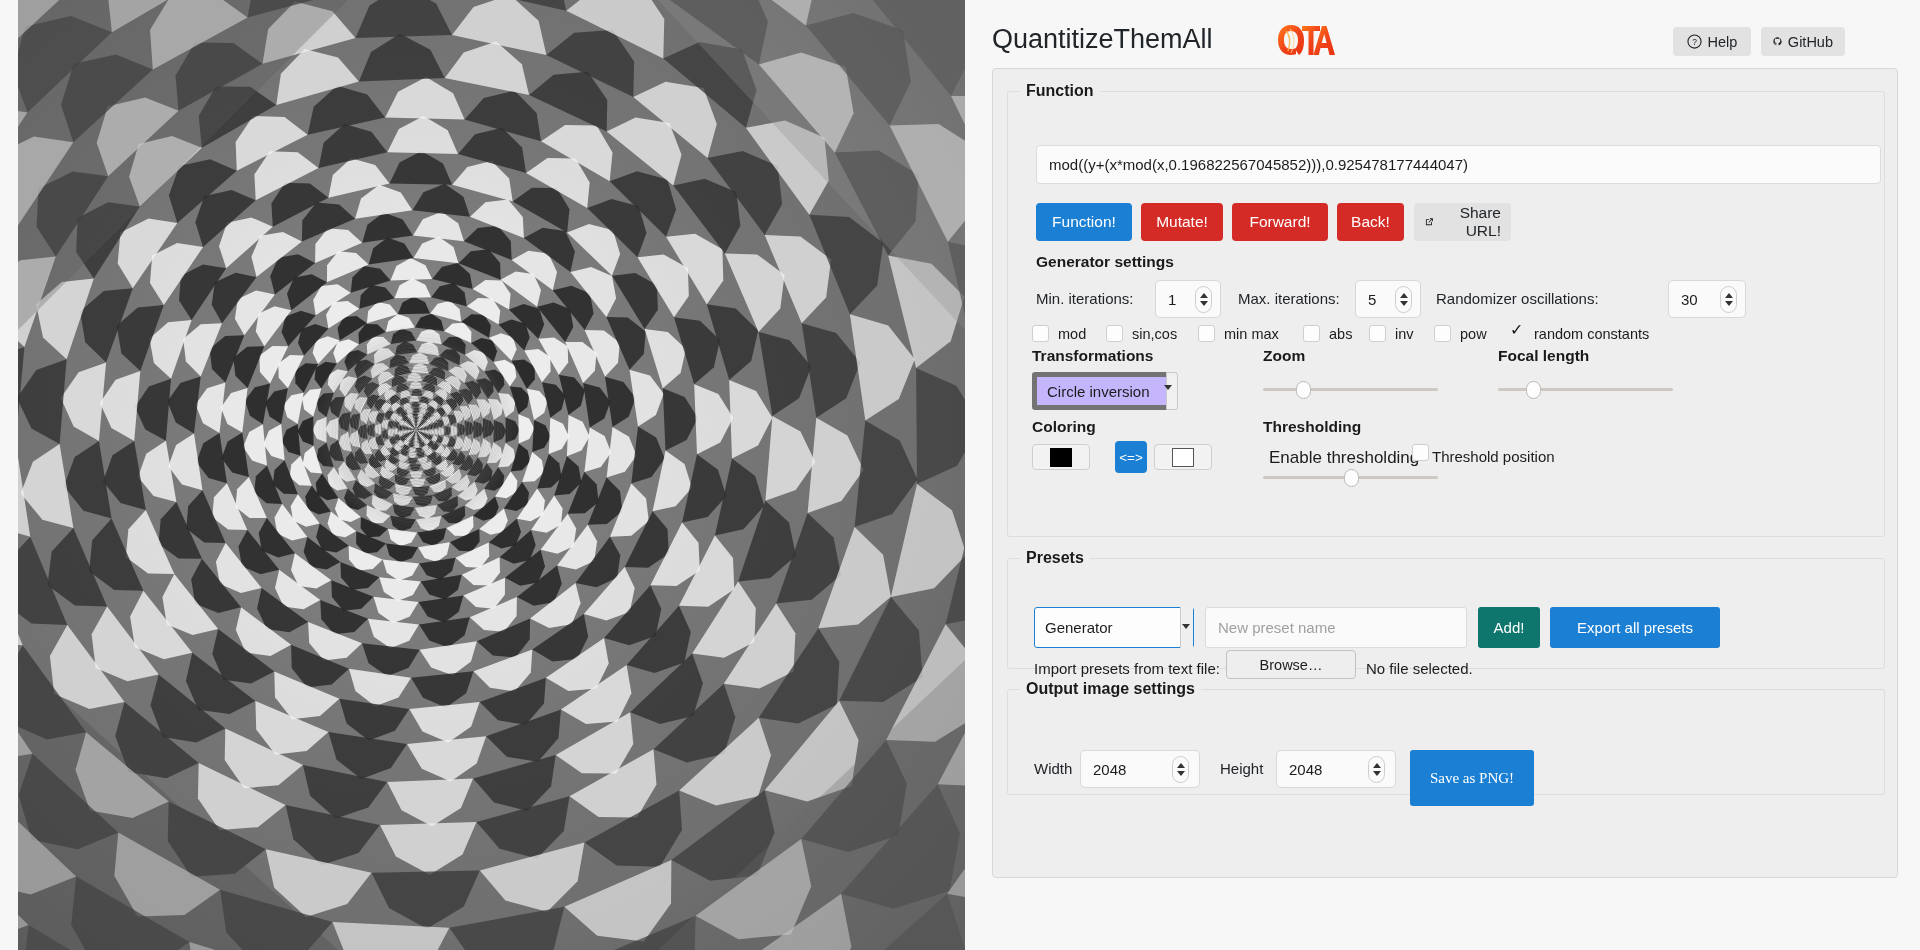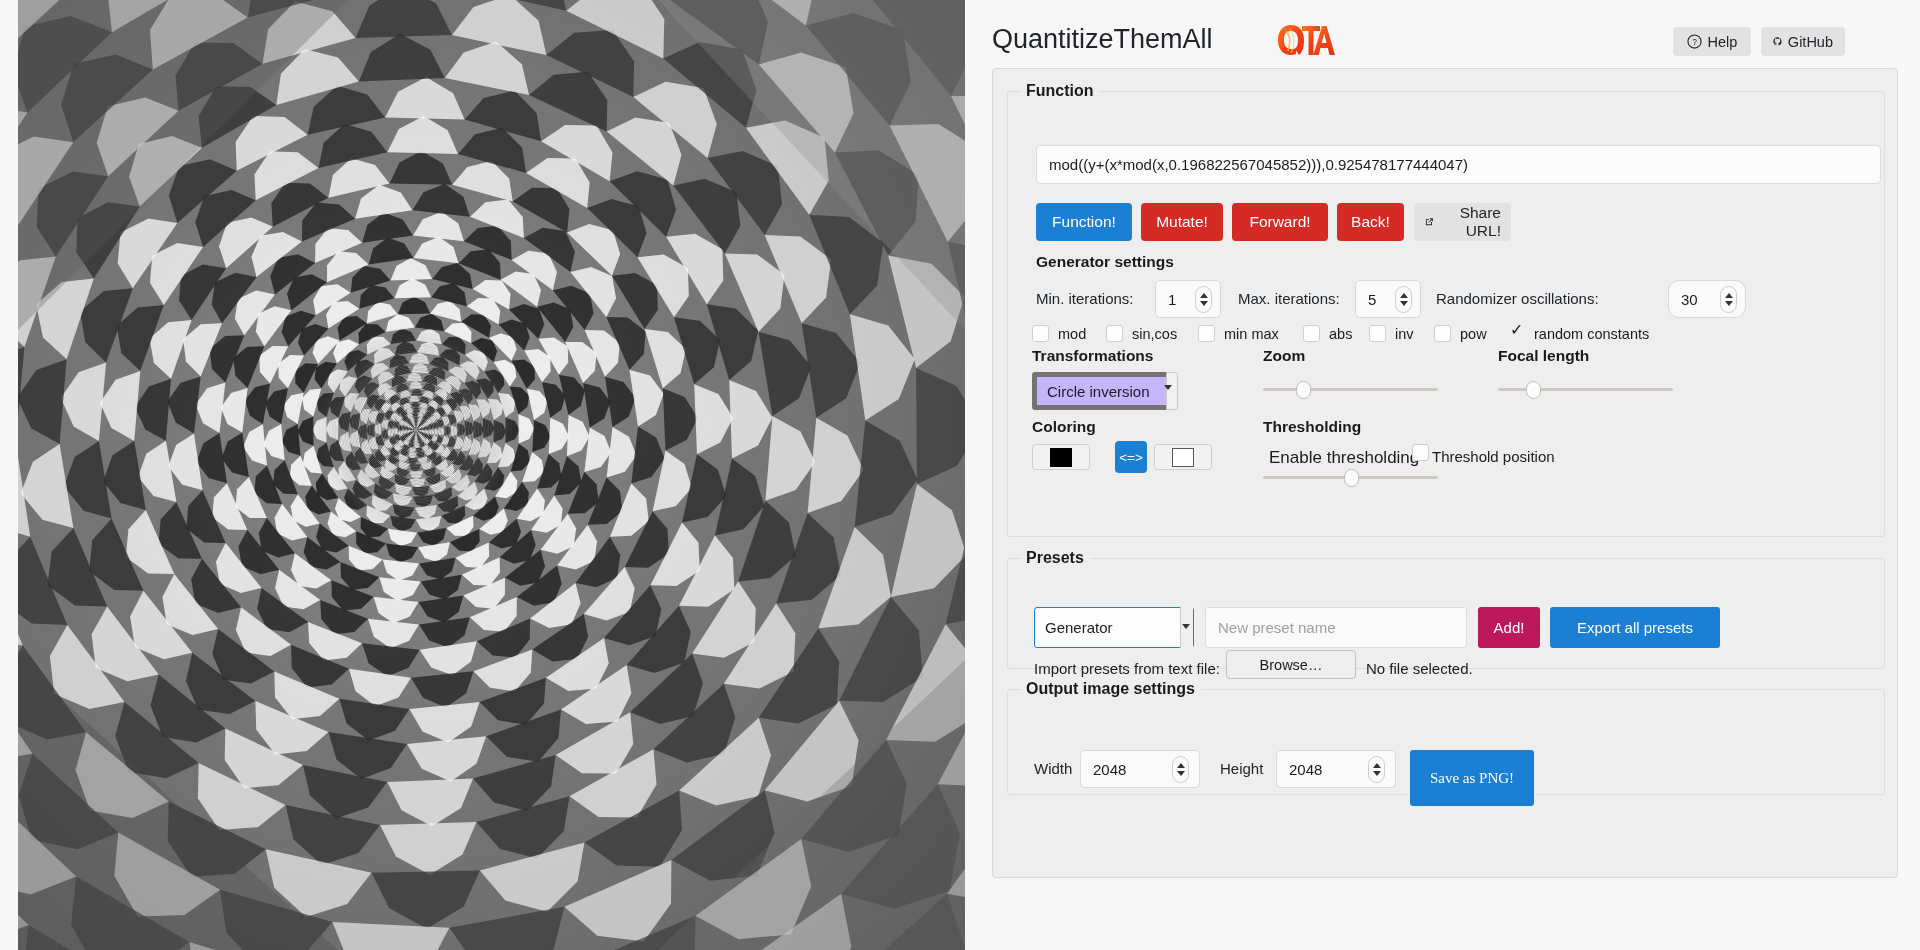--- a/index.html
+++ b/index.html
@@ -113,21 +113,21 @@
     border-right: 4px solid transparent; margin: 1.5px 0;
   }
   .spin .arrows i.up   { border-bottom: 5px solid #333; }
   .spin .arrows i.down { border-top: 5px solid #333; }
 
   #lbl-min { left: 28px; }
   #sp-min  { left: 147px; width: 66px; }
   #lbl-max { left: 230px; }
   #sp-max  { left: 347px; width: 66px; }
   #lbl-rnd { left: 428px; }
-  #sp-rnd  { left: 660px; width: 78px; border-radius: 11px; }
+  #sp-rnd  { left: 660px; width: 78px; }
 
   
   #feat-row { position: absolute; left: 24px; top: 225px; width: 850px; height: 26px; }
   .feat { position: absolute; top: 0; display: flex; align-items: center; gap: 9px; }
   .cb {
     width: 17px; height: 17px; border: 1px solid #cfcfcf; border-radius: 3px;
     background: #fdfdfd; display: inline-block; position: relative; cursor: pointer;
   }
   .cb.checked { background: transparent; border-color: transparent; }
   .cb.checked::after {
@@ -217,21 +217,21 @@
   }
   #inp-preset-name {
     position: absolute; left: 197px; top: 40px; width: 262px; height: 41px;
     background: #fafafa; border: 1px solid #dcdcdc; border-radius: 3px;
     font-size: 15px; color: #1c1c1c; padding: 0 12px;
     font-family: "Liberation Sans", sans-serif;
   }
   #inp-preset-name::placeholder { color: #a0a0a0; }
   #btn-add {
     position: absolute; left: 470px; top: 40px; width: 62px; height: 41px;
-    background: #be185d; color: #fff; border: none; border-radius: 3px;
+    background: #0f766e; color: #fff; border: none; border-radius: 3px;
     font-size: 15px; cursor: pointer; font-family: "Liberation Sans", sans-serif;
   }
   #btn-export {
     position: absolute; left: 542px; top: 40px; width: 170px; height: 41px;
     background: #1b7fd4; color: #fff; border: none; border-radius: 3px;
     font-size: 15px; cursor: pointer; font-family: "Liberation Sans", sans-serif;
   }
   #lbl-import { position: absolute; left: 26px; top: 93px; font-size: 15px; color: #1c1c1c; }
   #btn-browse {
     position: absolute; left: 218px; top: 83px; width: 130px; height: 29px;

